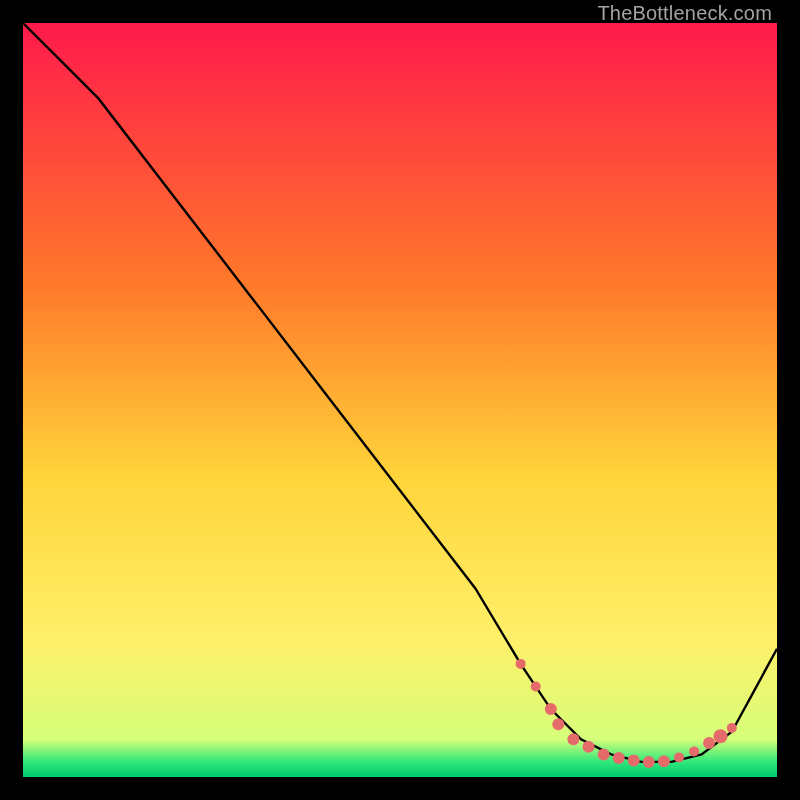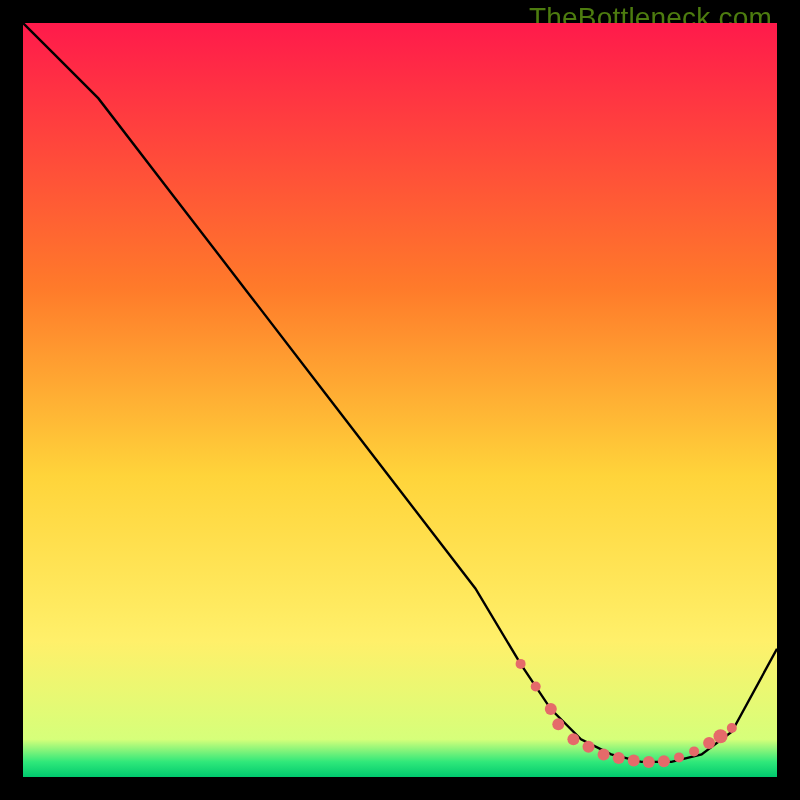--- a/index.html
+++ b/index.html
@@ -16,22 +16,22 @@
     left: 23px;
     top: 23px;
     width: 754px;
     height: 754px;
     background: #000;
   }
   .watermark {
     position: absolute;
     top: 2px;
     right: 28px;
-    color: #4d7c0f;
-    font-size: 28px;
+    color: #a3a3a3;
+    font-size: 20px;
     font-weight: 500;
     letter-spacing: 0.2px;
   }
   svg {
     display: block;
   }
 </style>
 </head>
 <body>
 

